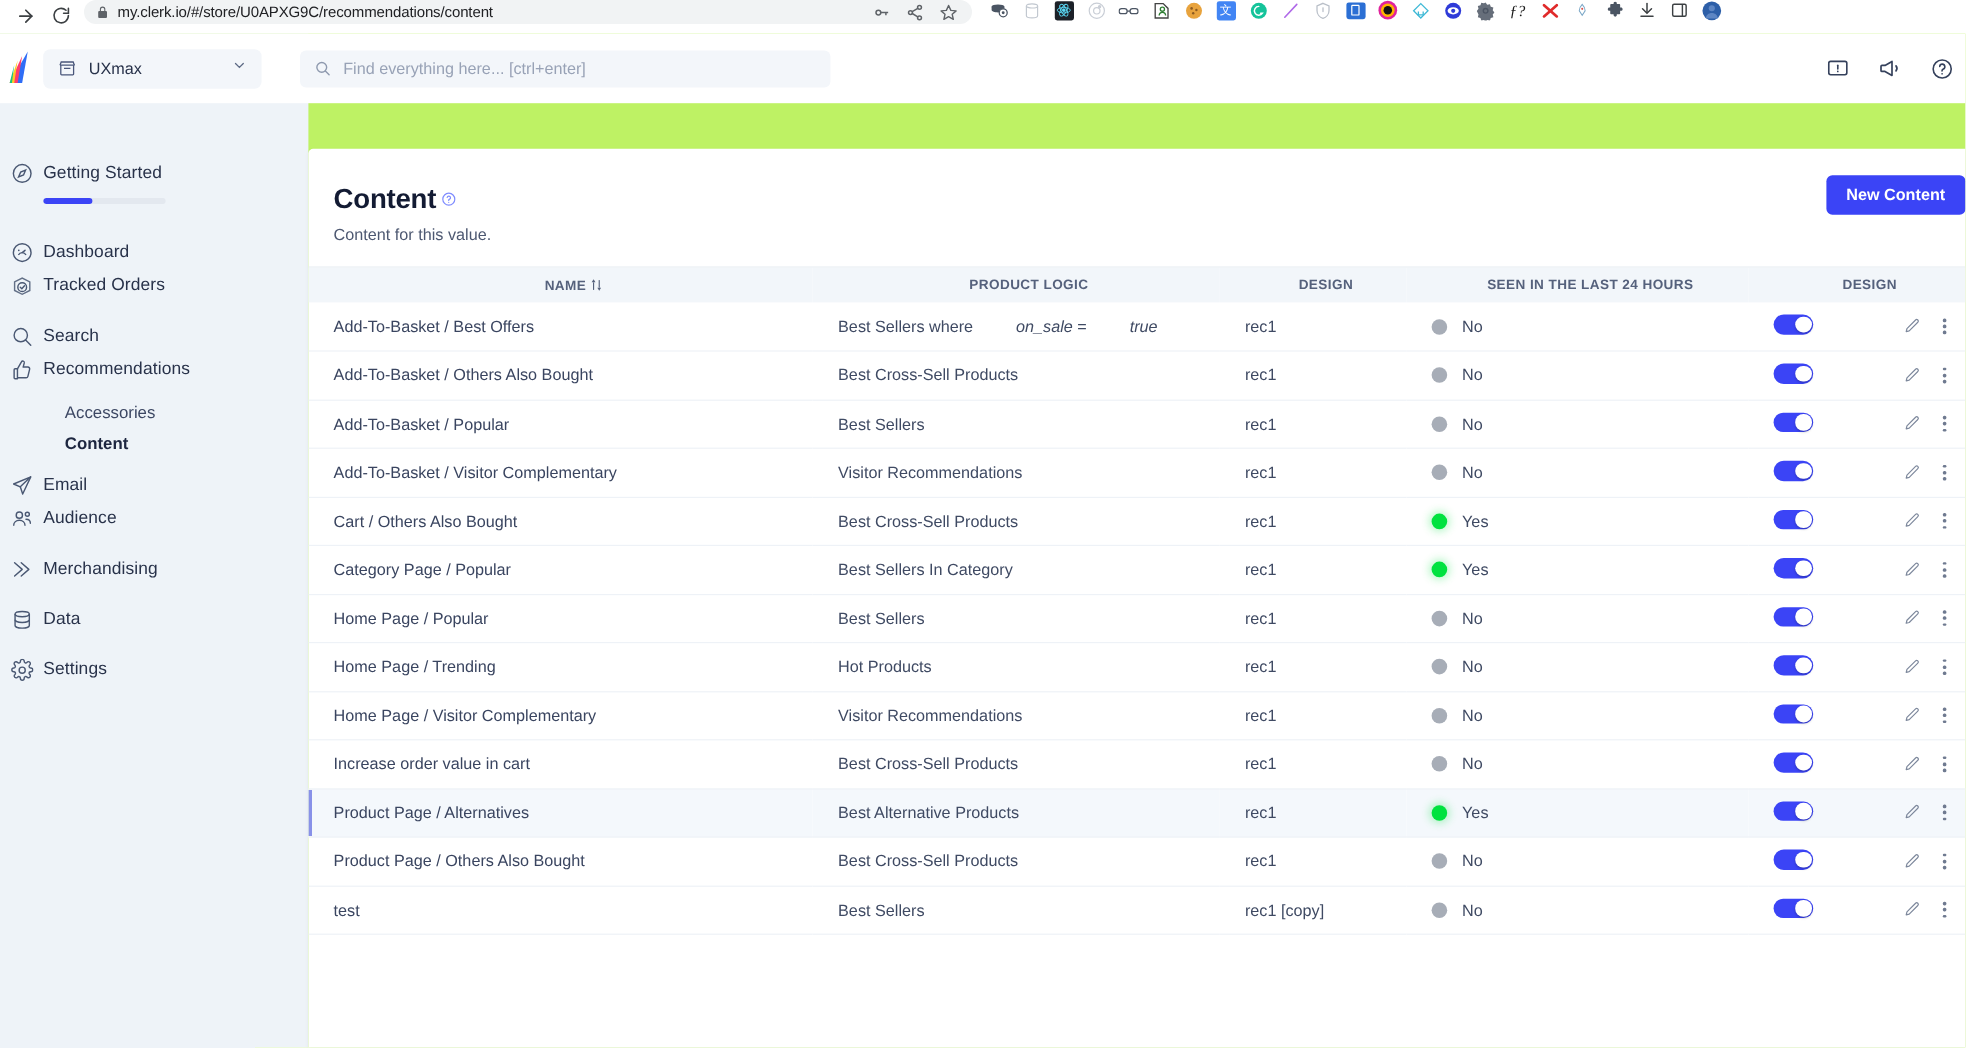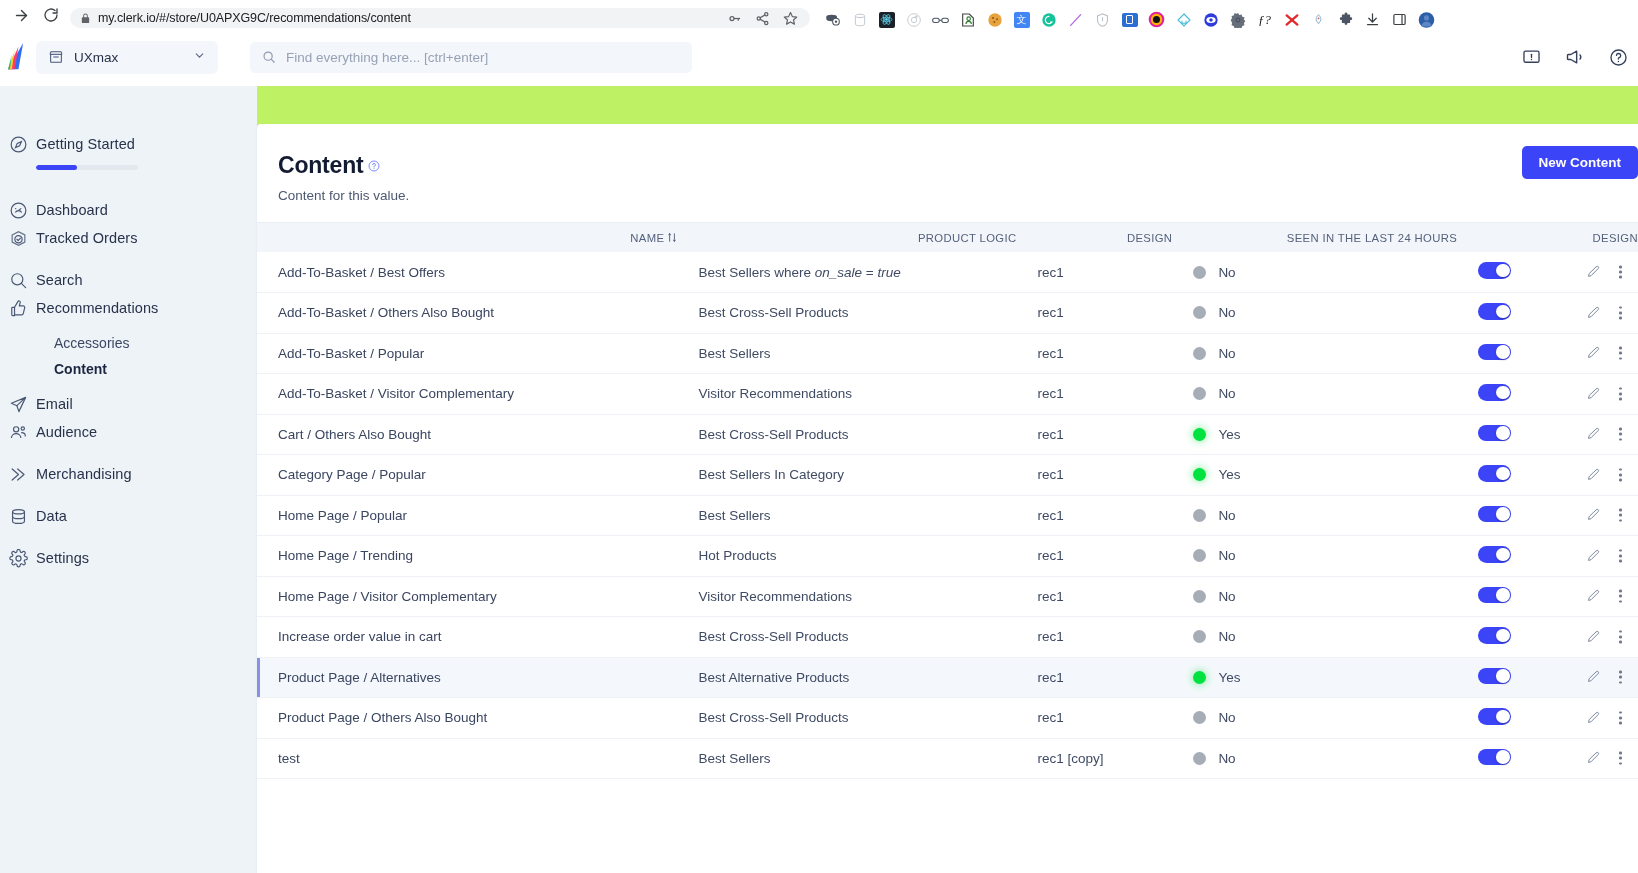--- a/index.html
+++ b/index.html
@@ -7,21 +7,21 @@
     width: 1638px; height: 873px;
     font-family: "Liberation Sans", sans-serif;
     background: #ffffff;
     overflow: hidden;
   }
 
   
   .browser-bar {
     height: 28px; width: 100%;
     background: #ffffff;
-    display: flex; align-items: flex-end;
+    display: flex; align-items: flex-start;
     padding: 0 8px;
     position: relative;
   }
   .nav-btn {
     width: 26px; height: 26px;
     display: flex; align-items: center; justify-content: center;
     color: #3c4043; flex: 0 0 auto;
   }
   .nav-btn svg { display: block; }
   .omnibox {
@@ -187,24 +187,24 @@
     border-radius: 5px;
     display: flex; align-items: center;
     padding: 0 11px; gap: 8px;
     background: #fff;
   }
   .content-search .ph { font-size: 13px; color: #9aa4b8; }
 
   table { width: 100%; border-collapse: collapse; table-layout: fixed; }
   thead tr { background: #f2f6fa; height: 29px; }
   th {
-    text-align: right;
+    text-align: center;
     font-size: 11.3px;
     color: #55617c;
-    font-weight: normal;
+    font-weight: bold;
     letter-spacing: 0.35px;
     padding-left: 21px;
     vertical-align: middle;
   }
   th.c-name { width: 372px; }
   th.c-logic { width: 300px; }
   th.c-design { width: 138px; }
   th.c-seen { width: 252px; }
   th.c-enabled { width: 160px; }
   th.c-actions { width: 0; padding: 0; }
@@ -212,21 +212,21 @@
 
   tbody tr { height: 40.5px; border-bottom: 1px solid #eef2f7; }
   tbody tr.highlighted { background: #f4f8fc; }
   tbody tr.highlighted td:first-child { box-shadow: inset 3px 0 0 0 #8891e8; }
   td {
     font-size: 13.5px; color: #3f4a63;
     padding-left: 21px;
     vertical-align: middle;
   }
   td.cell-name { color: #3a4560; }
-  .it { font-style: italic; }
+  .it { font-style: italic; margin-left: 32px; }
 
   .seen-cell { display: flex; align-items: center; gap: 12px; }
   .dot { width: 13px; height: 13px; border-radius: 50%; flex: 0 0 auto; }
   .dot.no { background: #a7adb7; }
   .dot.yes { background: #00e23f; box-shadow: 0 0 7px 2px rgba(0,226,63,.30); }
   .seen-text { font-size: 13.5px; color: #3f4a63; }
 
   .toggle {
     width: 33px; height: 16.5px; border-radius: 9px;
     background: #3b44f6; position: relative; display: inline-block;

